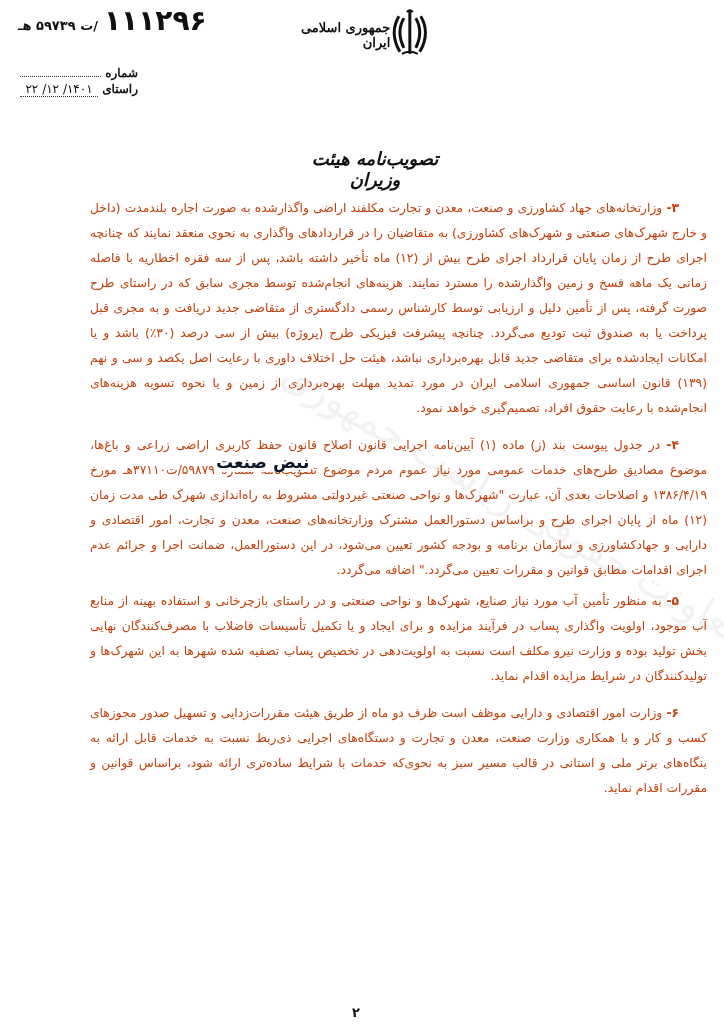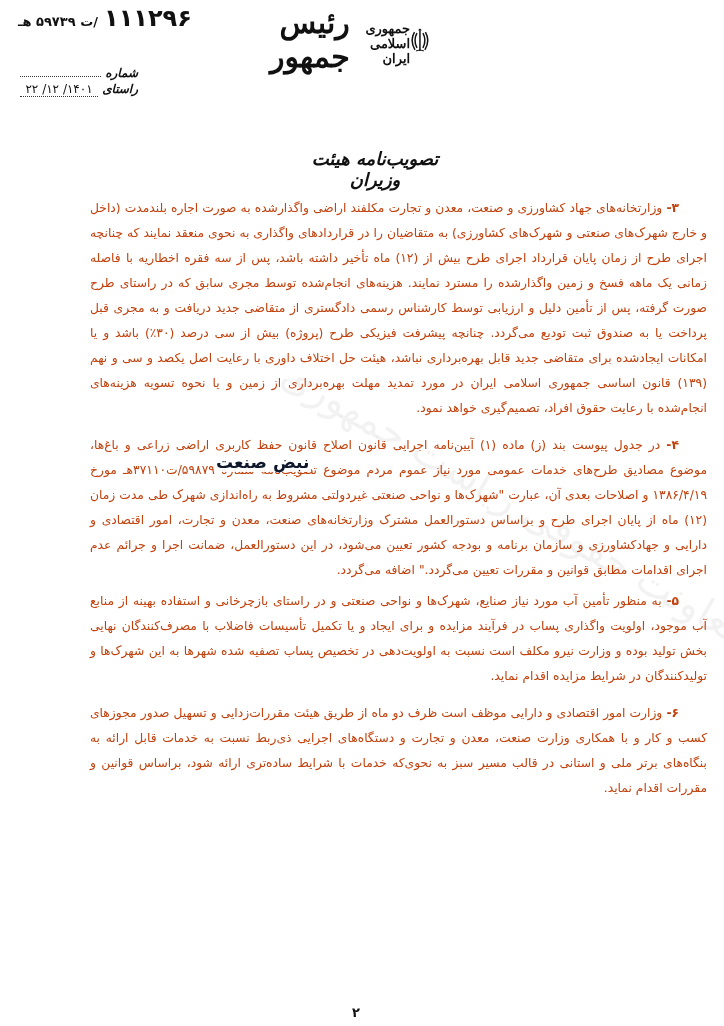--- a/index.html
+++ b/index.html
@@ -8,29 +8,29 @@
     font-family: "DejaVu Sans", sans-serif; color: #111;
   }
   .page { position: absolute; inset: 0; background: #fff; }
 
   
   .ref-number {
     position: absolute; left: 18px; top: 4px; direction: rtl;
     font-family: "DejaVu Sans", sans-serif; font-weight: bold; color: #111;
     display: flex; align-items: baseline; gap: 6px;
   }
-  .ref-main { font-size: 24px; letter-spacing: 1px; }
+  .ref-main { font-size: 28px; letter-spacing: 1px; }
   .ref-sub { font-size: 13px; }
 
   .meta-box {
     position: absolute; left: 20px; top: 62px; width: 118px;
     direction: rtl; font-size: 12px;
   }
   .meta-row { display: flex; align-items: baseline; gap: 4px; height: 20px; }
-  .meta-label { font-style: italic; font-weight: bold; font-family: "DejaVu Serif", serif; font-size: 12px; }
+  .meta-label { font-weight: bold; font-family: "DejaVu Serif", serif; font-size: 12px; }
   .meta-value {
     flex: 1; border-bottom: 1px dotted #333; text-align: center;
     font-size: 12px; min-height: 14px;
   }
 
   .emblem-block {
     position: absolute; left: 270px; top: 6px; width: 160px;
     display: flex; flex-direction: row; align-items: center; direction: rtl;
   }
   .emblem { width: 40px; height: 52px; }
@@ -93,21 +93,20 @@
     <svg class="emblem" viewBox="0 0 40 52">
       <path d="M20 4 L20 48" stroke="#111" stroke-width="3"></path>
       <path d="M17 6 Q20 2 23 6" stroke="#111" stroke-width="2" fill="none"></path>
       <path d="M14 12 Q6 26 14 42" stroke="#111" stroke-width="3" fill="none"></path>
       <path d="M26 12 Q34 26 26 42" stroke="#111" stroke-width="3" fill="none"></path>
       <path d="M9 10 Q-1 27 10 46" stroke="#111" stroke-width="3" fill="none"></path>
       <path d="M31 10 Q41 27 30 46" stroke="#111" stroke-width="3" fill="none"></path>
       <path d="M12 48 Q20 44 28 48" stroke="#111" stroke-width="2" fill="none"></path>
     </svg>
     <div class="emblem-sub">جمهوری اسلامی ایران</div>
-    <div class="emblem-main">رئیس جمهور</div>
   </div>
   <div class="emblem-title">تصویب‌نامه هیئت وزیران</div>
 
   <div class="watermark-faint">معاونت حقوقی ریاست جمهوری</div>
 
   <div class="content">
     <p class="clause">
       <span class="num">۳-</span>
       <span>وزارتخانه‌های جهاد کشاورزی و صنعت، معدن و تجارت مکلفند اراضی واگذارشده به صورت اجاره بلندمدت (داخل و خارج شهرک‌های صنعتی و شهرک‌های کشاورزی) به متقاضیان را در قراردادهای واگذاری به نحوی منعقد نمایند که چنانچه اجرای طرح از زمان پایان قرارداد اجرای طرح بیش از (۱۲) ماه تأخیر داشته باشد، پس از سه فقره اخطاریه با فاصله زمانی یک ماهه فسخ و زمین واگذارشده را مسترد نمایند. هزینه‌های انجام‌شده توسط مجری سابق که در راستای طرح صورت گرفته، پس از تأمین دلیل و ارزیابی توسط کارشناس رسمی دادگستری از متقاضی جدید دریافت و به مجری قبل پرداخت یا به صندوق ثبت تودیع می‌گردد. چنانچه پیشرفت فیزیکی طرح (پروژه) بیش از سی درصد (۳۰٪) باشد و یا امکانات ایجادشده برای متقاضی جدید قابل بهره‌برداری نباشد، هیئت حل اختلاف داوری با رعایت اصل یکصد و سی و نهم (۱۳۹) قانون اساسی جمهوری اسلامی ایران در مورد تمدید مهلت بهره‌برداری از زمین و یا نحوه تسویه هزینه‌های انجام‌شده با رعایت حقوق افراد، تصمیم‌گیری خواهد نمود.</span>
     </p>

